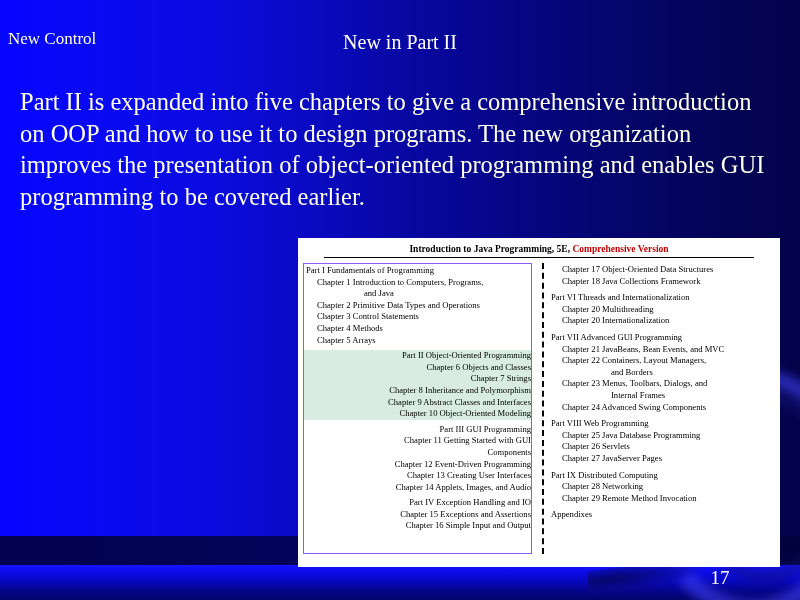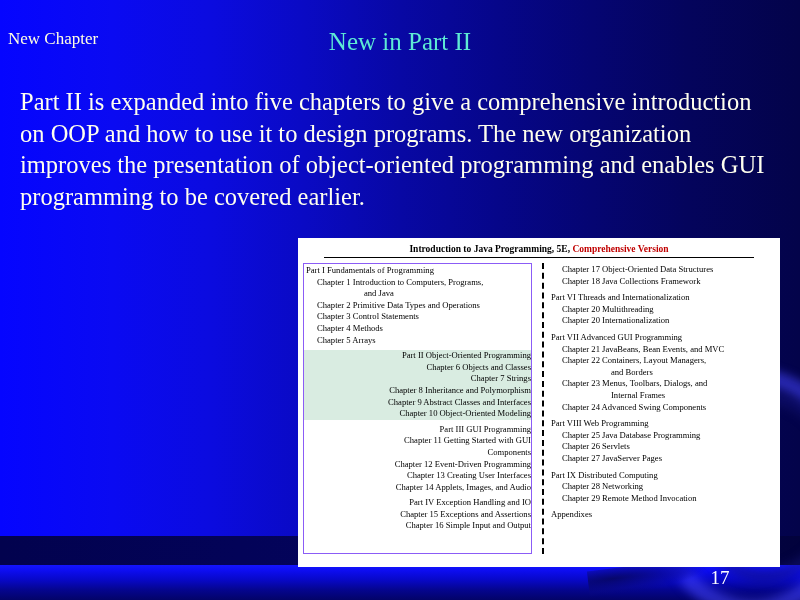--- a/index.html
+++ b/index.html
@@ -101,22 +101,22 @@
     font-size: 17px;
     line-height: 20px;
     white-space: nowrap;
   }
   .hdr-title {
     position: absolute;
     left: 160px;
     top: 24px;
     width: 480px;
     text-align: center;
-    color: #5eead4;
-    font-size: 25px;
+    color: #ffffff;
+    font-size: 20px;
     line-height: 36px;
     white-space: nowrap;
   }
   
   .body-text {
     position: absolute;
     left: 20px;
     top: 86px;
     width: 752px;
     color: #ffffee;
@@ -223,21 +223,21 @@
 
 <div class="slide">
 
   <div class="bg-main"></div>
   <div class="bg-bottom-left-dark"></div>
   <div class="bg-bottom"></div>
   <div class="arc-glow"></div>
   <div class="arc-glow2"></div>
   <div class="arc-swoosh"></div>
 
-  <div class="hdr-small">New Chapter</div>
+  <div class="hdr-small">New Control</div>
   <div class="hdr-title">New in Part II</div>
   <div class="body-text">Part II is expanded into five chapters to give a comprehensive introduction on OOP and how to use it to design programs. The new organization improves the presentation of object-oriented programming and enables GUI programming to be covered earlier.</div>
 
   <div class="panel">
     <div class="panel-title">
       <span>Introduction to Java Programming, 5E,</span>
       <span class="red">Comprehensive Version</span>
     </div>
     <div class="panel-rule"></div>
     <div class="cols">

